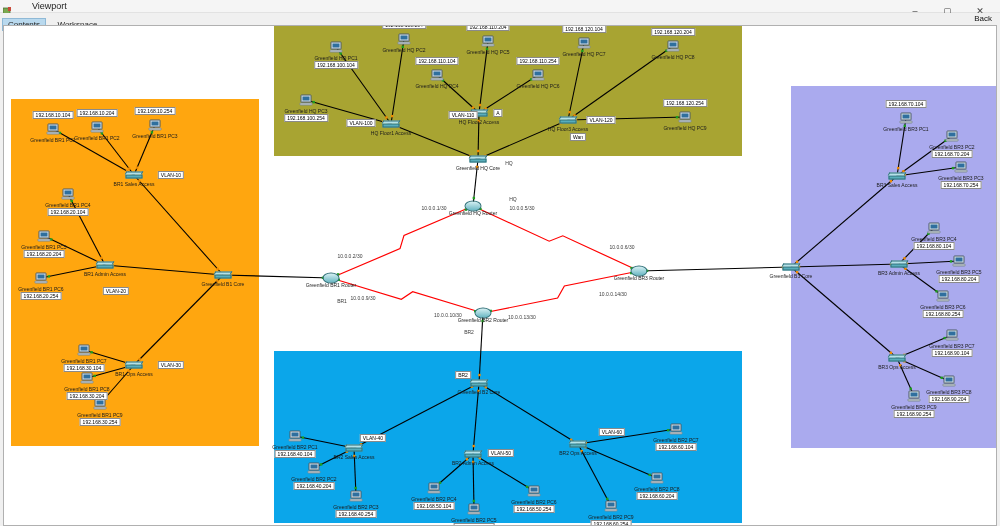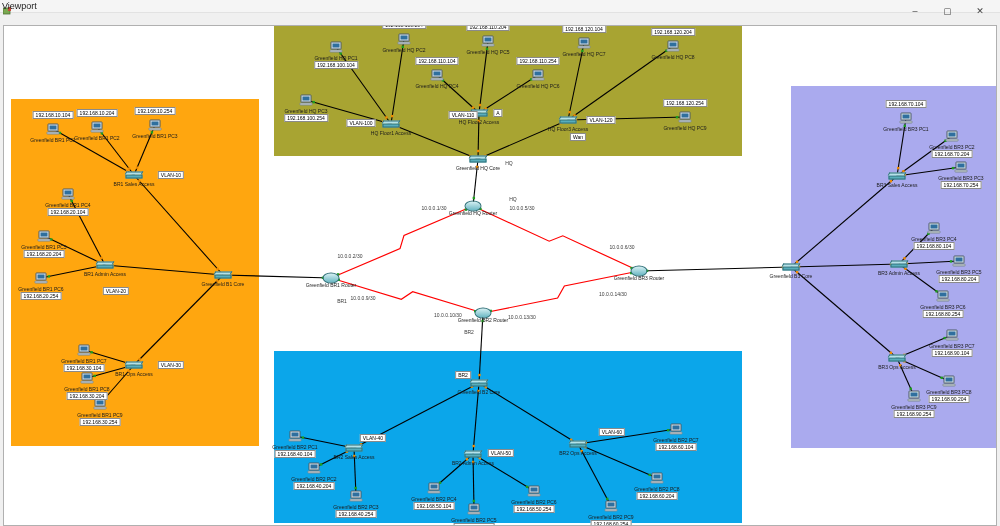--- a/index.html
+++ b/index.html
@@ -2,21 +2,21 @@
 <html><head>
 <meta charset="utf-8">
 <style>
   * { margin:0; padding:0; box-sizing:border-box; }
   html,body { width:1000px; height:526px; font-family:"Liberation Sans", sans-serif; background:#f0f0f0; overflow:hidden; }
   .window { position:relative; width:1000px; height:526px; background:#f0f0f0; }
 
   
   .titlebar { position:absolute; left:0; top:0; width:100%; height:13px; background:#f5f5f5; border-bottom:1px solid #e2e2e2; }
   .app-icon { position:absolute; left:3px; top:2px; width:9px; height:9px; }
-  .title { position:absolute; left:2px; top:1px; font-size:9px; color:#222; }
+  .title { position:absolute; left:32px; top:1px; font-size:9px; color:#222; }
   .win-controls { position:absolute; right:6px; top:0; height:13px; }
   .win-controls span { display:inline-block; width:28px; text-align:center; font-size:9px; color:#444; line-height:13px; cursor:default; }
 
   
   .toolbar { position:absolute; left:0; top:13px; width:100%; height:12px; background:#f0f0f0; }
   .tab { display:inline-block; font-size:8px; color:#222; padding:1px 5px 1px 5px; margin-left:2px; line-height:9px; }
   .tab.selected { background:#b9d9ee; border:1px solid #8fb9d6; }
   .back { position:absolute; right:8px; top:1px; font-size:8px; color:#111; }
 
   
@@ -55,20 +55,25 @@
         </svg>
     </span>
     <span class="title">Viewport</span>
     <span class="win-controls">
       <span>–</span>
       <span>▢</span>
       <span>✕</span>
     </span>
   </div>
 
+  <div class="toolbar">
+    <span class="tab selected">Contents</span>
+    <span class="tab">Workspace</span>
+    <span class="back">Back</span>
+  </div>
 
   <div class="canvas">
     <div class="regions">
         <div class="region" style="left: 7px; top: 73px; width: 248px; height: 347px; background: rgb(255, 166, 15);"></div>
         <div class="region" style="left: 270px; top: 0px; width: 468px; height: 130px; background: rgb(168, 164, 50);"></div>
         <div class="region" style="left: 270px; top: 325px; width: 468px; height: 172px; background: rgb(11, 166, 234);"></div>
         <div class="region" style="left: 787px; top: 60px; width: 205px; height: 362px; background: rgb(170, 170, 238);"></div>
       </div>
     <svg class="linklayer" xmlns="http://www.w3.org/2000/svg">
         <polyline points="469,180 399.99884334586267,209.38049659878473 396.00115665413733,222.61950340121527 327,252" stroke="#FF0000" stroke-width="1.2" fill="none"></polyline>

